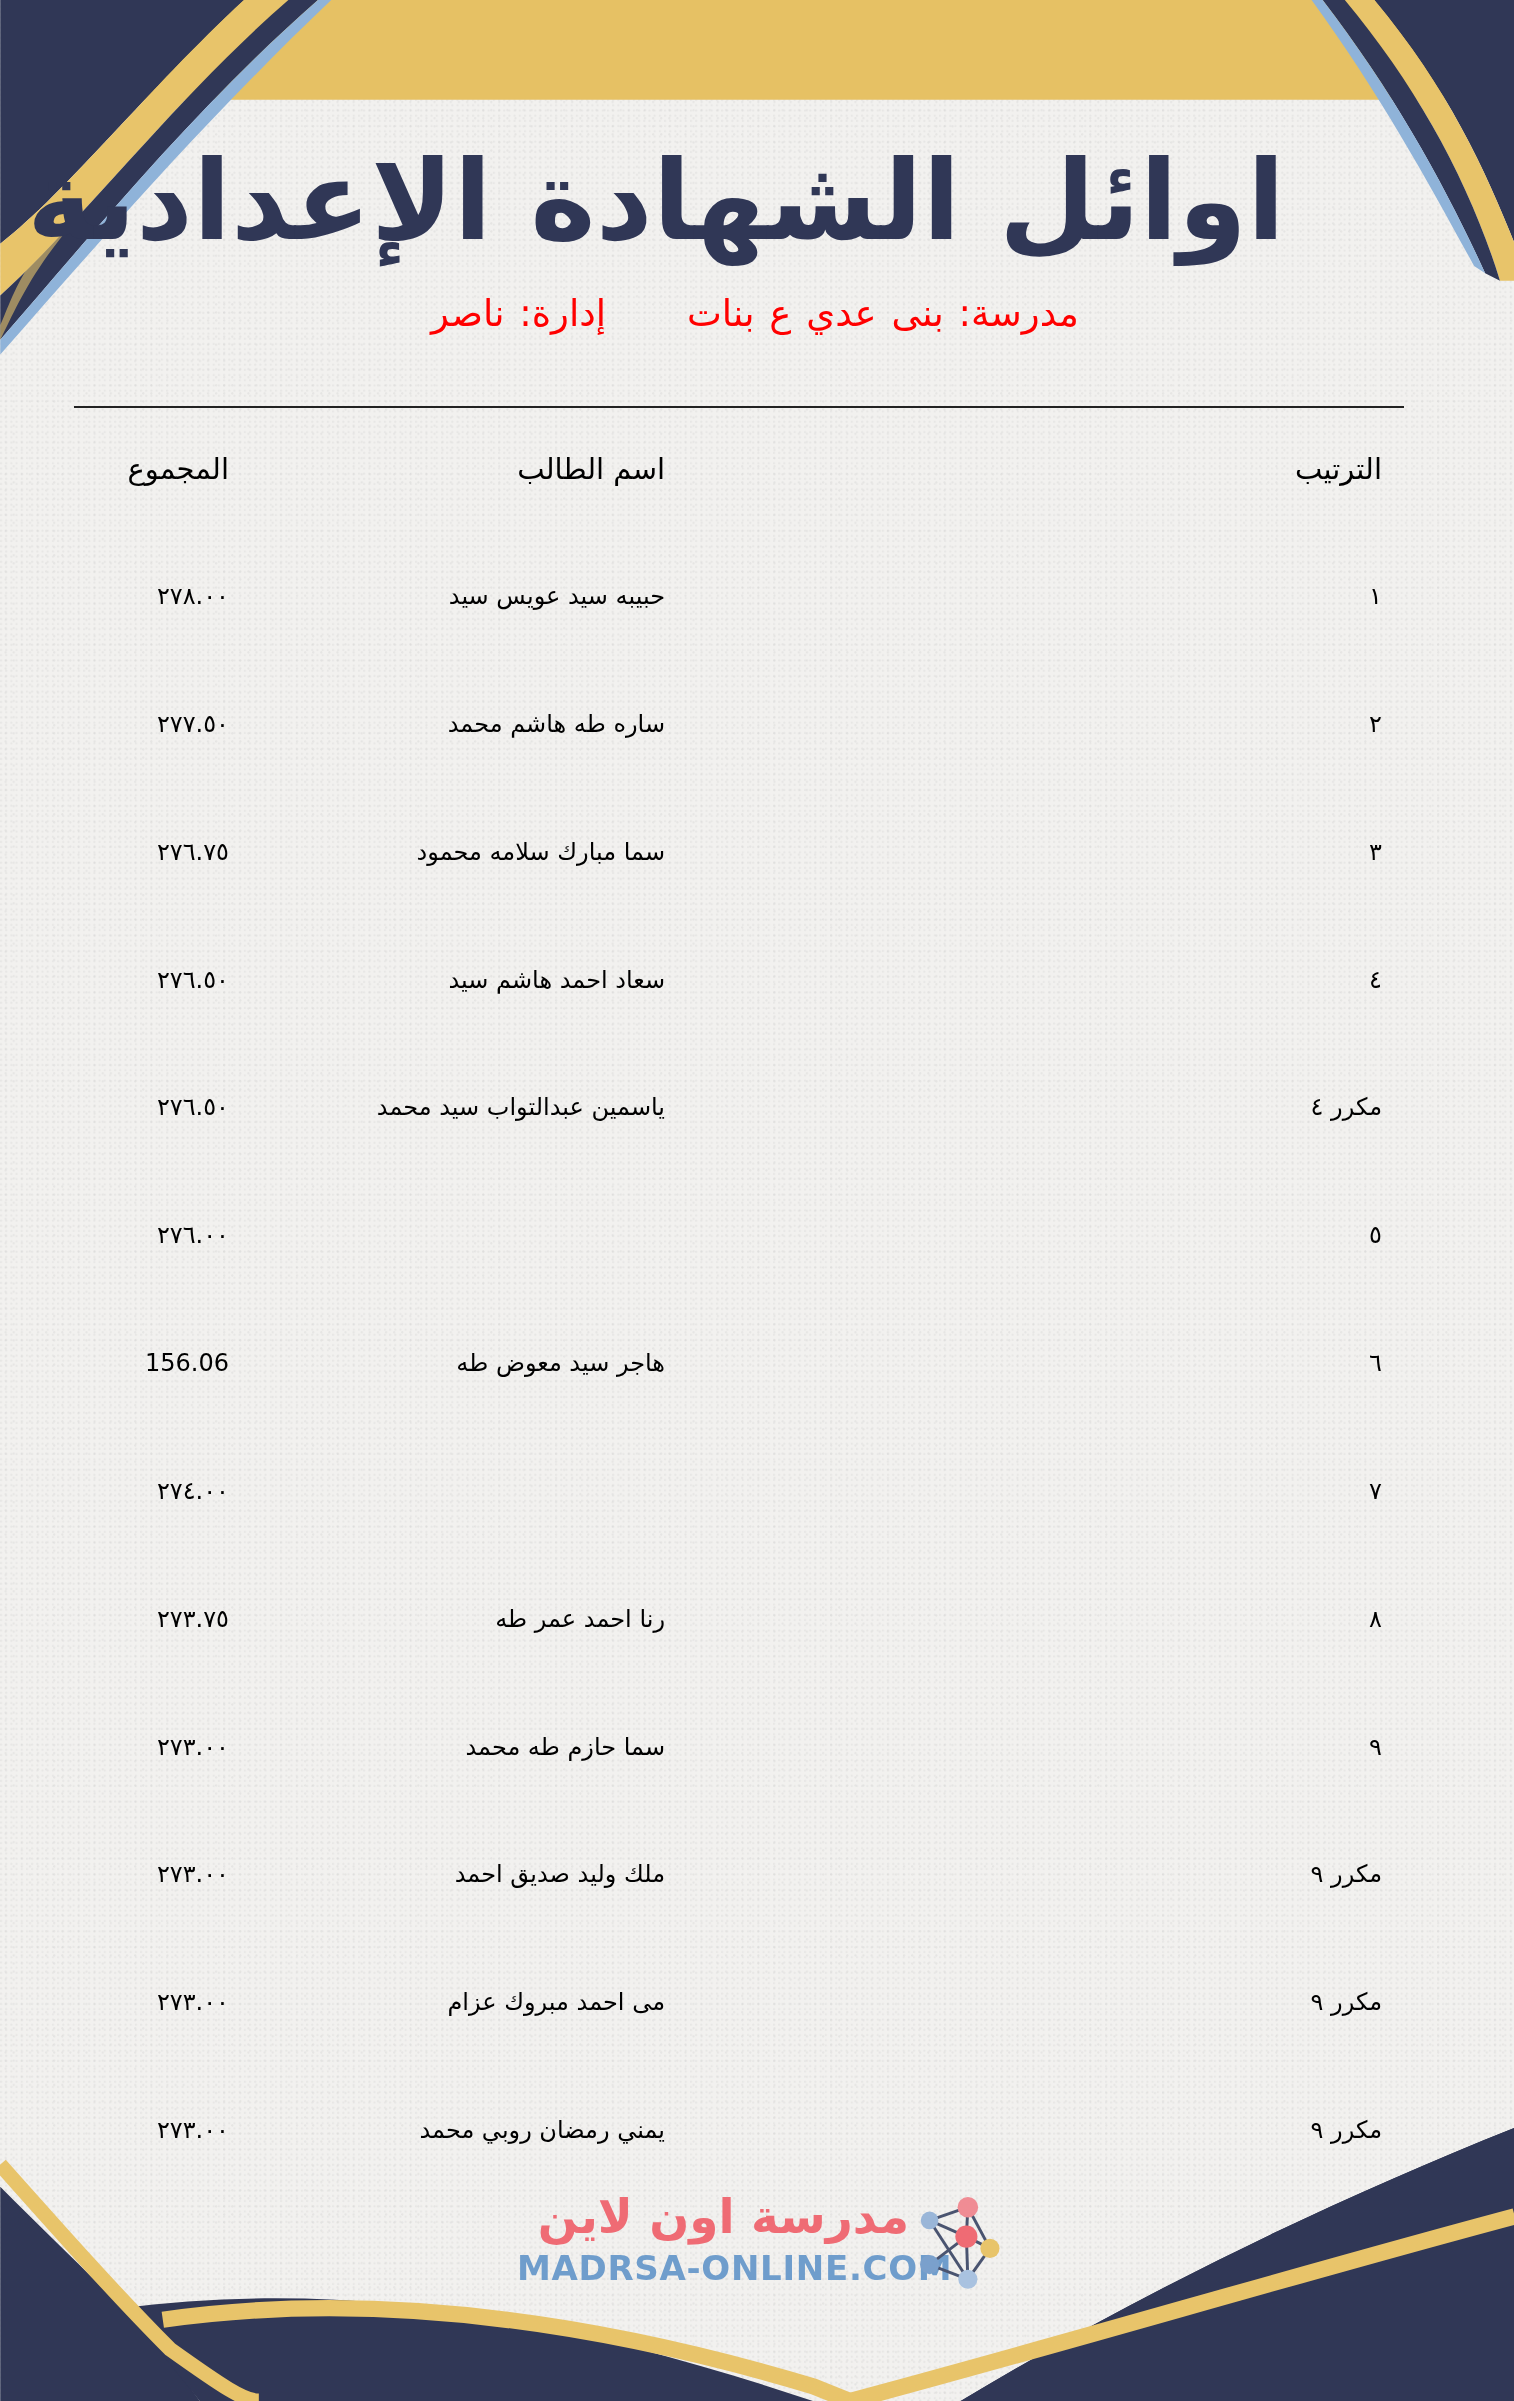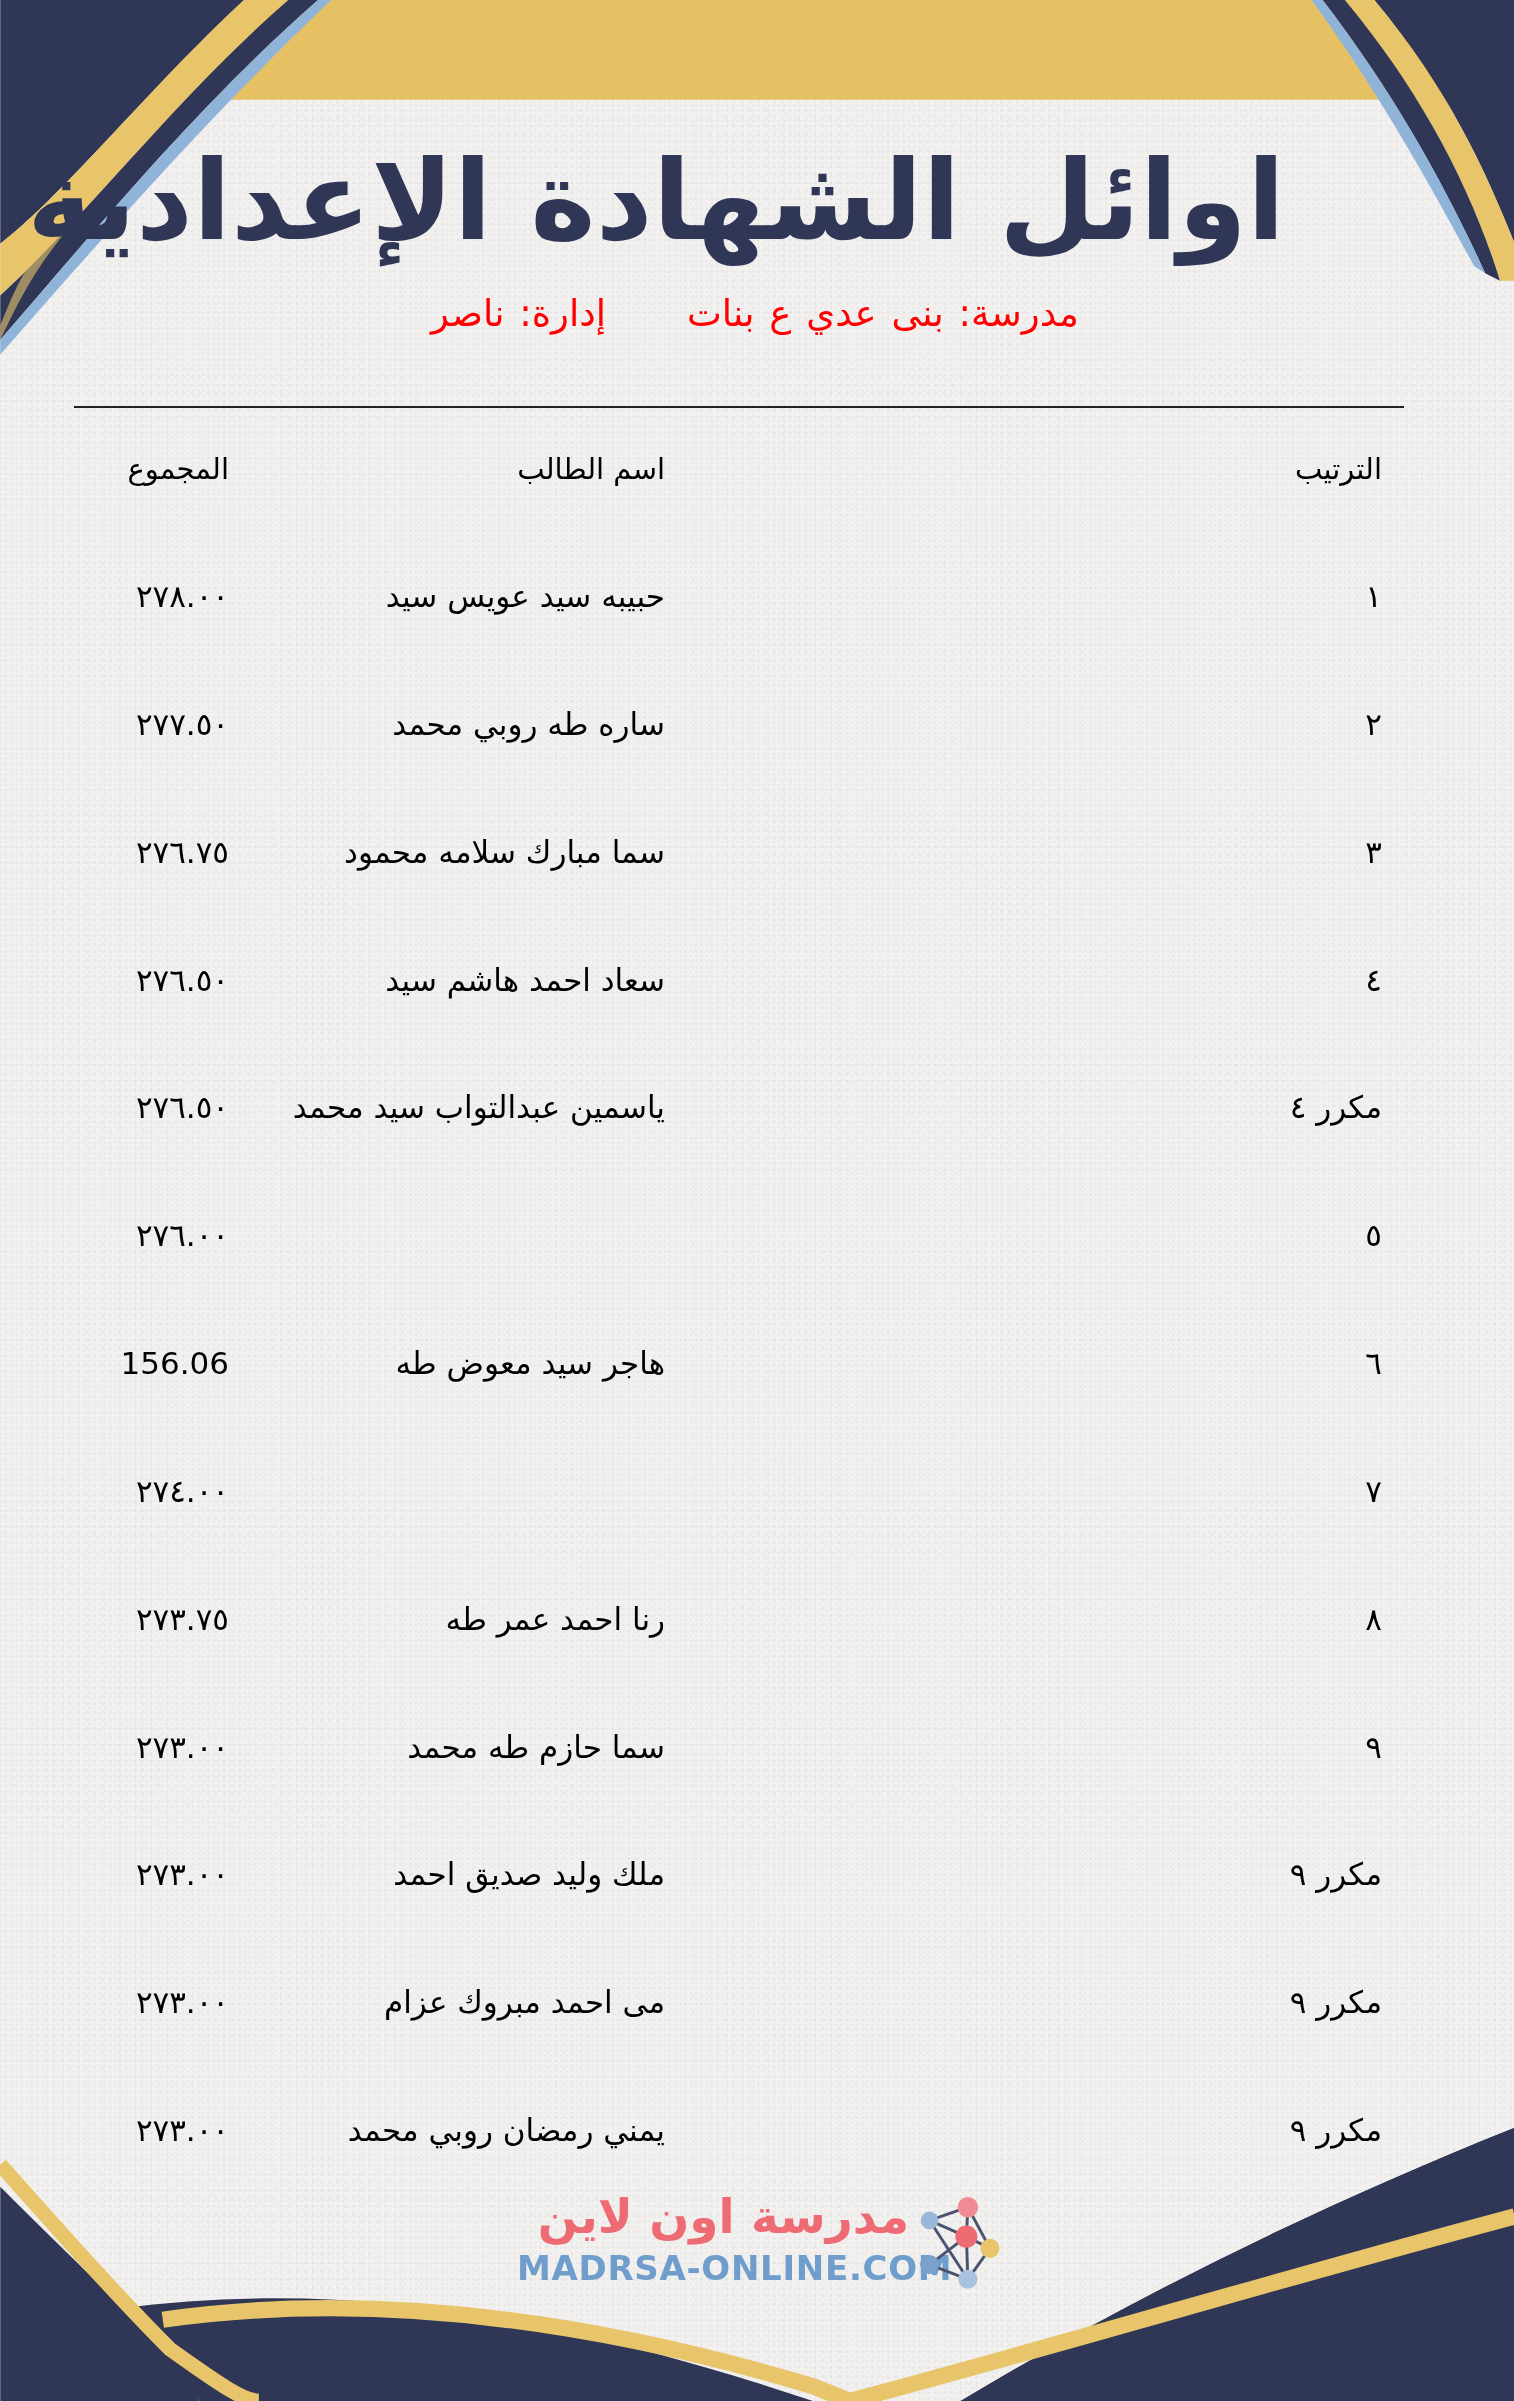--- a/index.html
+++ b/index.html
@@ -75,21 +75,21 @@
     .row {
       position: absolute;
       left: 0;
       width: 1515px;
       height: 67px;
     }
     .cell {
       position: absolute;
       top: 0;
       white-space: nowrap;
-      font-size: 31px;
+      font-size: 24px;
       line-height: 67px;
     }
     .c-rank { right: 133px; }
     .c-name { right: 850px; }
     .c-total { right: 1286px; text-align: right; }
     .head .cell { font-size: 29px; }
     .logo {
       position: absolute;
       left: 517px;
       top: 2187px;
@@ -170,21 +170,21 @@
     <span class="cell c-total">المجموع</span>
   </div>
 
   <div class="row" style="top:563px">
     <span class="cell c-rank">١</span>
     <span class="cell c-name">حبيبه سيد عويس سيد</span>
     <span class="cell c-total">٢٧٨.٠٠</span>
   </div>
   <div class="row" style="top:691px">
     <span class="cell c-rank">٢</span>
-    <span class="cell c-name">ساره طه روبي محمد</span>
+    <span class="cell c-name">ساره طه هاشم محمد</span>
     <span class="cell c-total">٢٧٧.٥٠</span>
   </div>
   <div class="row" style="top:819px">
     <span class="cell c-rank">٣</span>
     <span class="cell c-name">سما مبارك سلامه محمود</span>
     <span class="cell c-total">٢٧٦.٧٥</span>
   </div>
   <div class="row" style="top:947px">
     <span class="cell c-rank">٤</span>
     <span class="cell c-name">سعاد احمد هاشم سيد</span>

